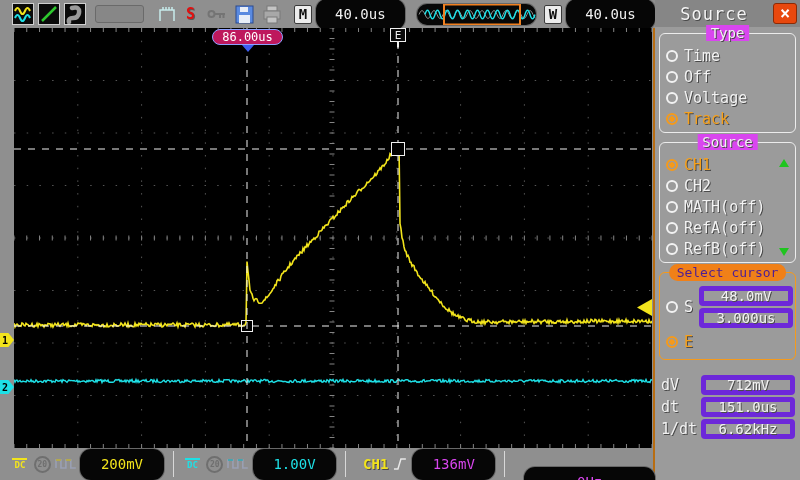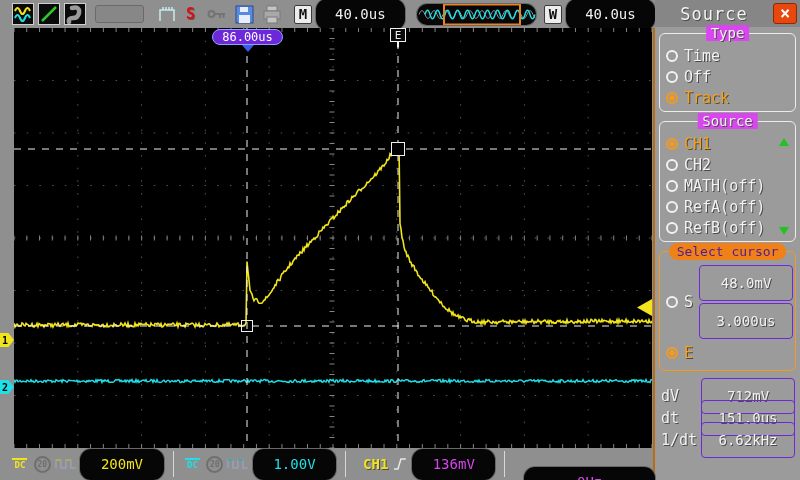--- a/index.html
+++ b/index.html
@@ -32,21 +32,21 @@
   #panel-title { flex:1; text-align:center; color:#f4f4f4; font-size:17px;
                  text-shadow:1px 1px 0 #4a4a4a; letter-spacing:1px; }
   #panel-close { width:24px; height:21px; margin-right:3px; background:#e8480e;
                  border-radius:3px; color:#fff; font-weight:bold; font-size:17px;
                  line-height:19px; text-align:center; border:1px solid #8a2a06; }
 
   
   #plot { position:absolute; left:14px; top:28px; width:638px; height:420px; background:#000; }
   #scope-svg { position:absolute; left:0; top:0; }
   #delay-tag { position:absolute; left:198px; top:1px; width:71px; height:16px;
-               background:#6d28d9; border:1px solid #8fa2ff; border-radius:8px;
+               background:#be185d; border:1px solid #8fa2ff; border-radius:8px;
                color:#fff; font-size:12px; display:flex; align-items:center;
                justify-content:center; }
   #delay-tri { position:absolute; left:228px; top:17px; width:0; height:0;
                border-left:6px solid transparent; border-right:6px solid transparent;
                border-top:7px solid #3c5cf0; }
   .chmark { position:absolute; left:0; width:14px; height:14px; color:#000;
             font-weight:bold; font-size:10px; display:flex; align-items:center;
             padding-left:2px;
             clip-path:polygon(0 0, 60% 0, 100% 50%, 60% 100%, 0 100%); }
   #ch1-marker { top:333px; background:#f2e41c; }
@@ -72,21 +72,21 @@
   .arrow-up, .arrow-dn { position:absolute; right:6px; width:0; height:0;
             border-left:5px solid transparent; border-right:5px solid transparent; }
   .arrow-up { top:16px; border-bottom:8px solid #1fc51f; }
   .arrow-dn { bottom:6px; border-top:8px solid #1fc51f; }
   #select-group { border-color:#f59a1b; padding-top:13px; }
   #select-label { background:#f08018; border-radius:9px; padding:1px 8px; color:#4c1d95;
                   font-size:13px; text-shadow:none; }
   .cursor-row { display:flex; align-items:center; margin-bottom:5px; }
   .cursor-row .lbl { width:14px; font-size:15px; text-shadow:1px 1px 0 #4a4a4a; }
   .valcol { display:flex; flex-direction:column; gap:2px; margin-left:6px; }
-  .valbox { width:94px; height:36px; border:1px solid #6d28d9; border-radius:4px;
+  .valbox { width:94px; height:20px; border:5px solid #6d28d9; border-radius:4px;
             font-size:14px; display:flex; align-items:center; justify-content:center;
             text-shadow:1px 1px 0 #4a4a4a; }
   .orange-text { color:#f7a11c; }
   .readout-row { display:flex; align-items:center; height:22px; }
   .readout-row .lbl { width:40px; font-size:15px; text-shadow:1px 1px 0 #4a4a4a; }
   #readouts { margin-top:14px; padding-left:2px; }
 
   
   #bottombar { position:absolute; left:0; top:448px; width:655px; height:32px;
                display:flex; align-items:center; padding-left:10px; gap:4px; }
@@ -413,20 +413,24 @@
     <div class="group">
       <span class="legend">Type</span>
       <div class="opt-row">
         <span class="radio"></span>
         <span>Time</span>
       </div>
       <div class="opt-row">
         <span class="radio"></span>
         <span>Off</span>
       </div>
+      <div class="opt-row">
+        <span class="radio"></span>
+        <span>Voltage</span>
+      </div>
       <div class="opt-row sel">
         <span class="radio"></span>
         <span>Track</span>
       </div>
     </div>
 
     <div class="group">
       <span class="legend">Source</span>
       <span class="arrow-up"></span>
       <span class="arrow-dn"></span>

